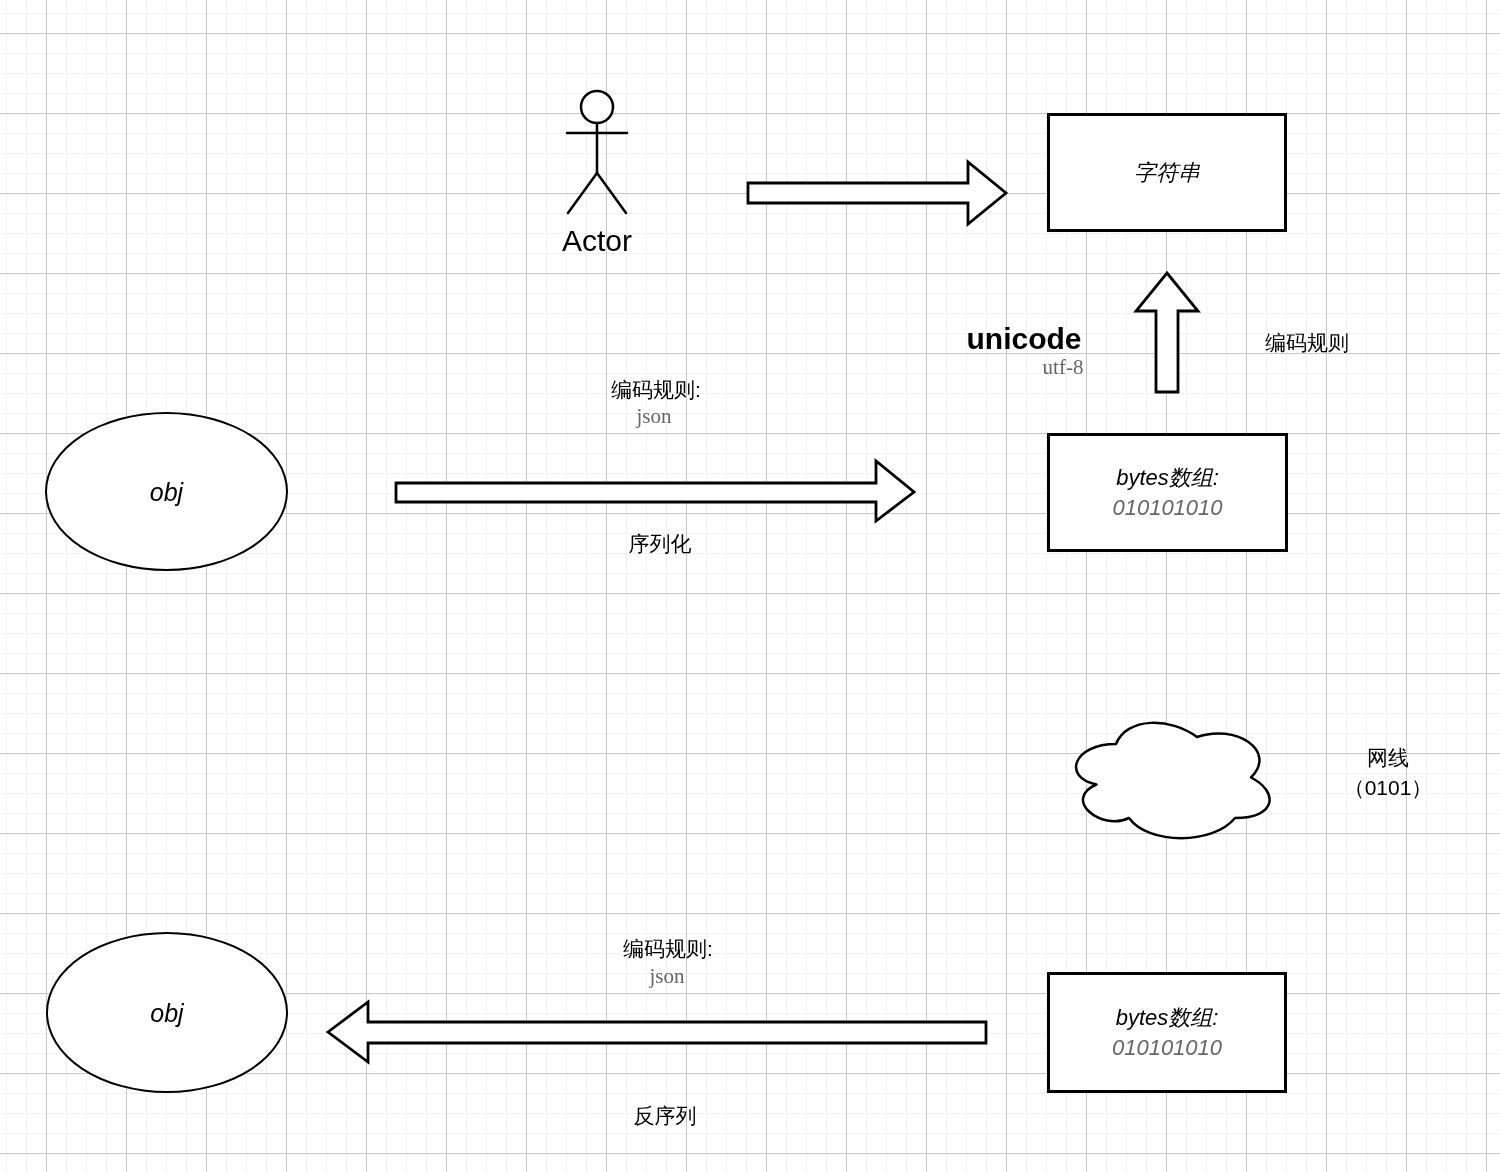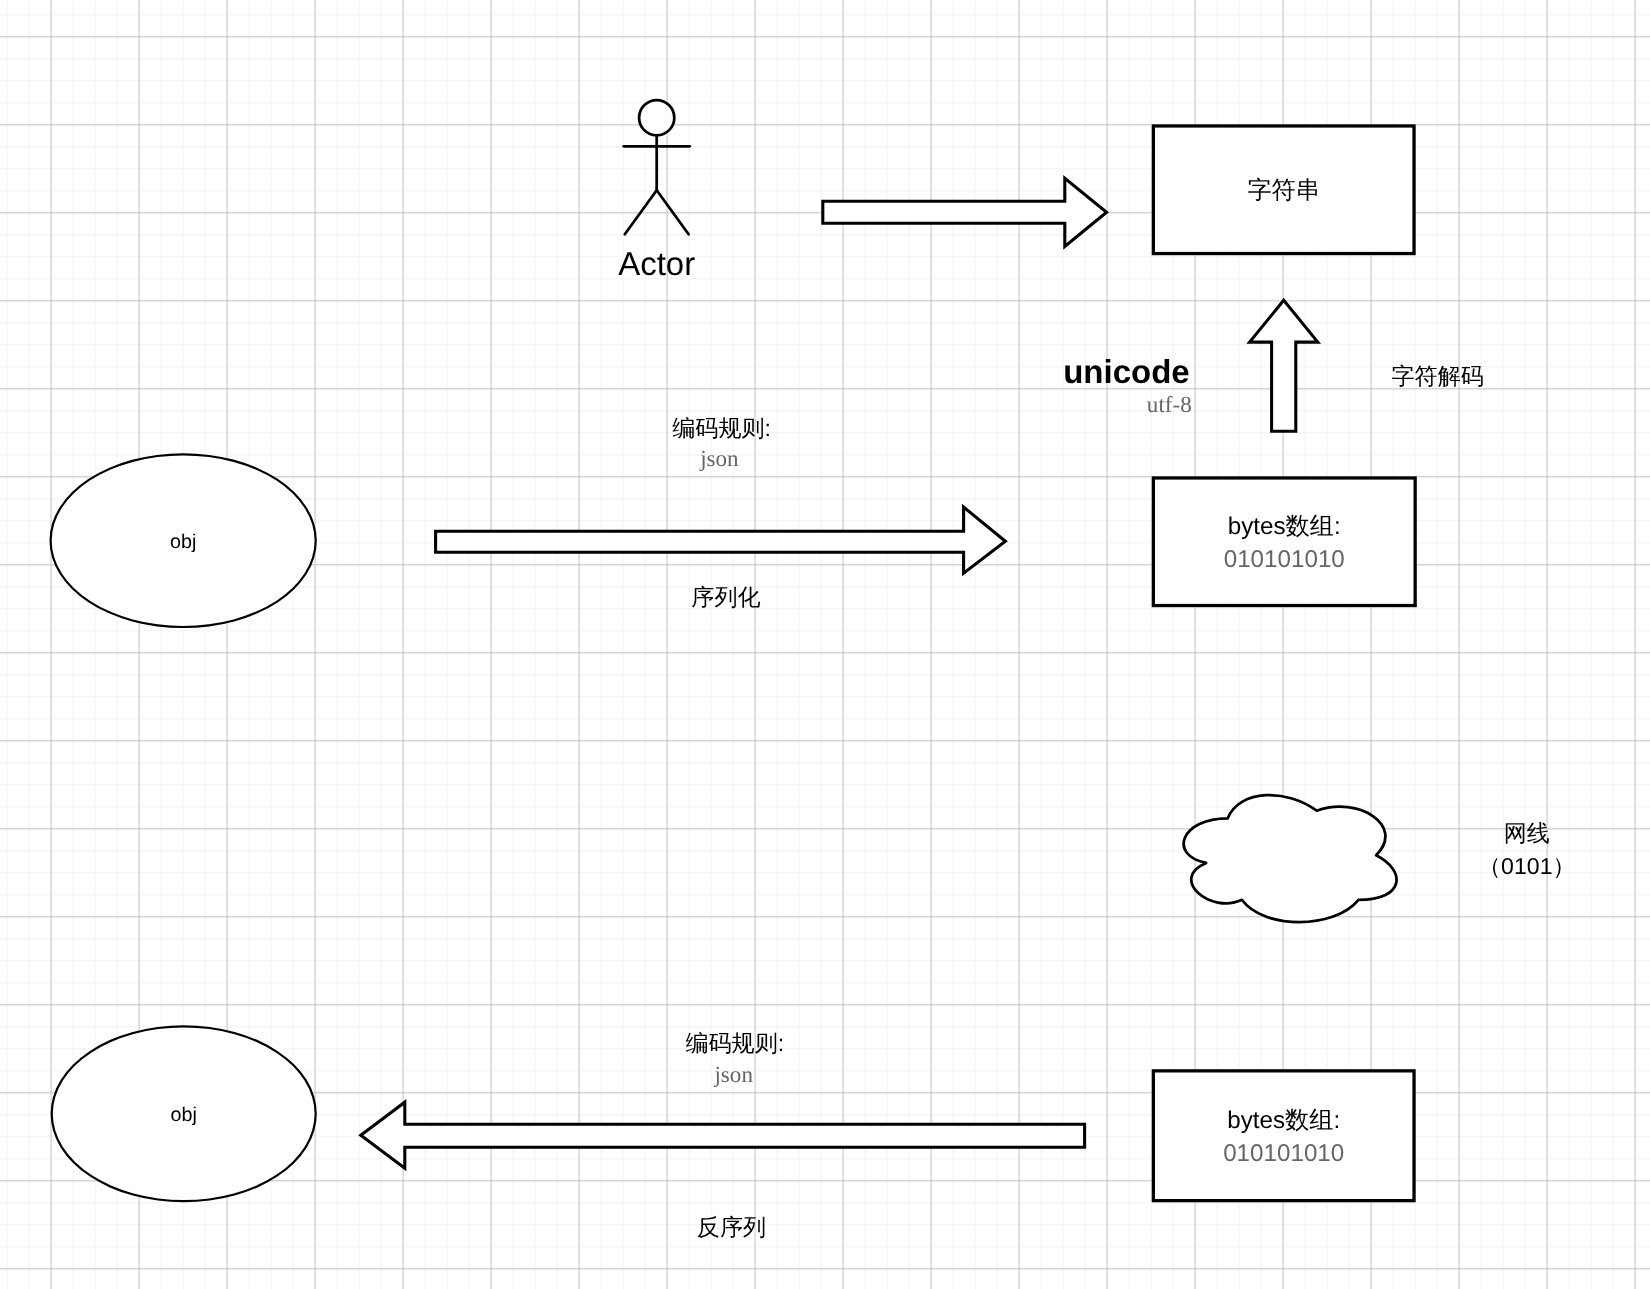--- a/index.html
+++ b/index.html
@@ -35,25 +35,26 @@
     background: #ffffff;
     border: 3px solid #000000;
     display: flex;
     flex-direction: column;
     align-items: center;
     justify-content: center;
     text-align: center;
     color: #000000;
     font-size: 22px;
     line-height: 30px;
+    font-style: italic;
   }
   .ellipse {
     border-radius: 50%;
     border-width: 2.5px;
-    font-size: 18px;
+    font-size: 25px;
   }
   .lbl {
     position: absolute;
     transform: translate(-50%, -50%);
     white-space: nowrap;
     color: #000000;
     font-size: 21px;
     line-height: 1.2;
   }
   .lbl.gray { color: #666666; font-family: Liberation Serif, serif; }
@@ -93,21 +94,21 @@
   </svg>
 
   <span class="lbl en" style="left:597px; top:241px;">Actor</span>
 
   <div class="node" style="left:1047px; top:113px; width:240px; height:119px;">
     <span>字符串</span>
   </div>
 
   <span class="lbl en" style="left:1024px; top:339px;font-weight:bold;">unicode</span>
   <span class="lbl gray" style="left:1063px; top:368px;">utf-8</span>
-  <span class="lbl" style="left:1307px; top:343px;">字符解码</span>
+  <span class="lbl" style="left:1307px; top:343px;">编码规则</span>
 
   <div class="node ellipse" style="left:45px; top:412px; width:243px; height:159px;">
     <span>obj</span>
   </div>
 
   <span class="lbl" style="left:656px; top:390px;">编码规则:</span>
   <span class="lbl gray" style="left:654px; top:417px;">json</span>
   <span class="lbl" style="left:660px; top:544px;text-align:right;">序列化</span>
 
   <div class="node" style="left:1047px; top:433px; width:241px; height:119px;">

